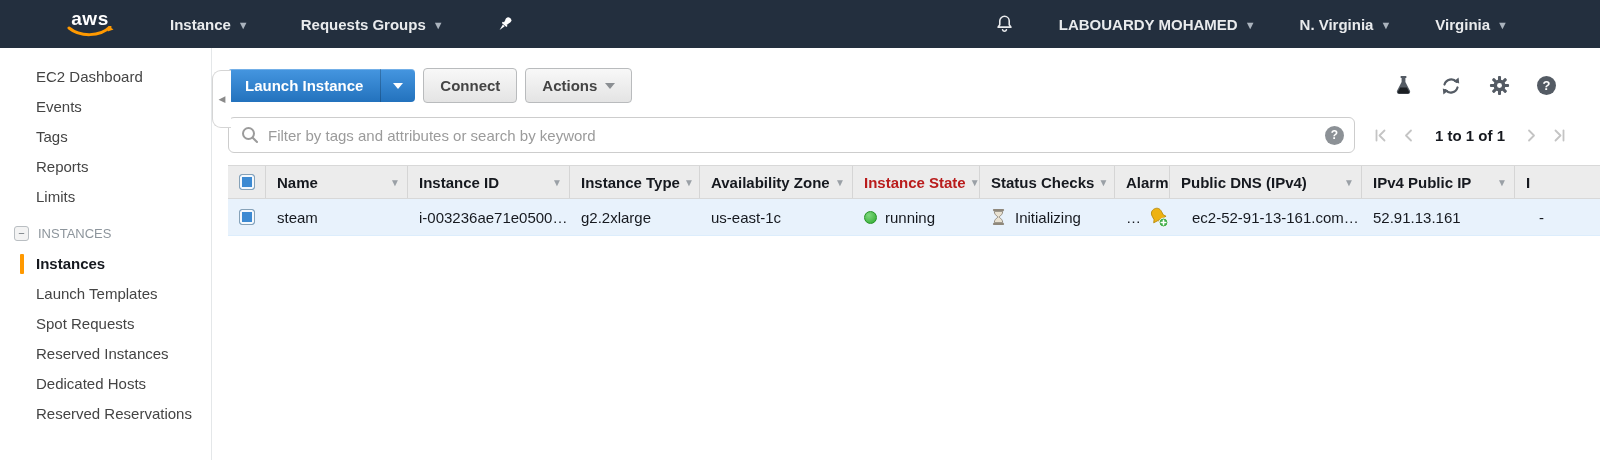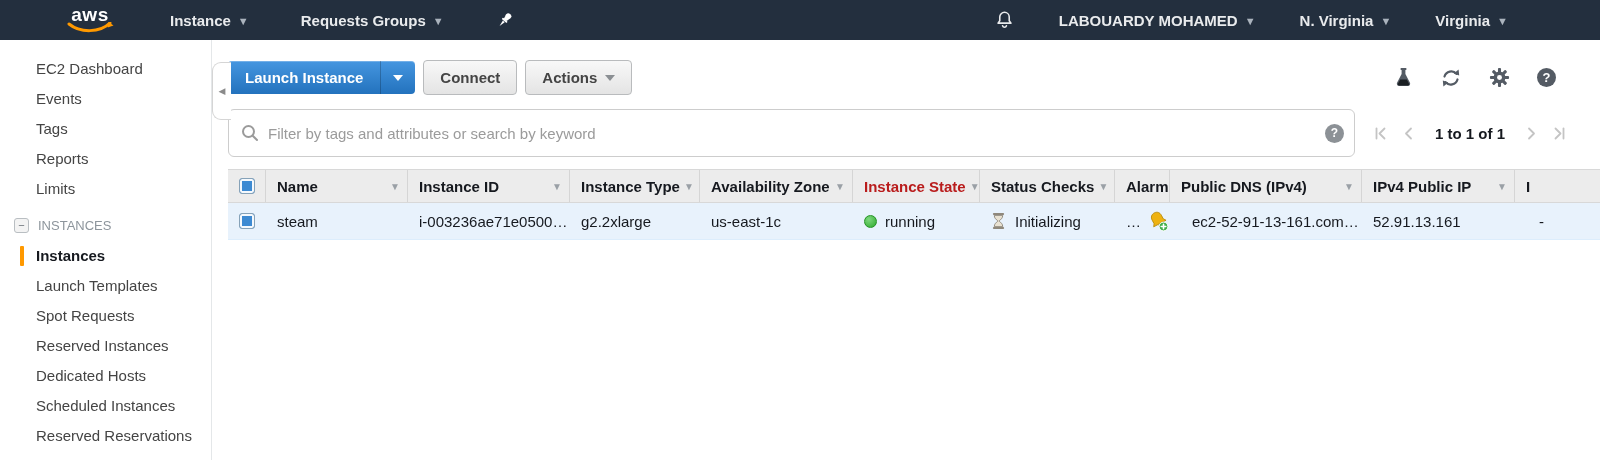--- a/index.html
+++ b/index.html
@@ -1,20 +1,20 @@
 <!DOCTYPE html>
 <html><head>
 <meta charset="utf-8">
 <style>
   * { margin:0; padding:0; box-sizing:border-box; }
   html,body { width:1600px; height:460px; overflow:hidden; background:#fff;
     font-family:"Liberation Sans","DejaVu Sans",sans-serif; }
 
   
-  .topnav { height:40px; background:#232f3e; display:flex; align-items:center; color:#e9ebed; }
+  .topnav { height:48px; background:#232f3e; display:flex; align-items:center; color:#e9ebed; }
   .logo { position:relative; margin-left:66px; width:48px; height:30px; cursor:pointer; }
   .logo-text { font-size:19px; font-weight:bold; color:#fff; letter-spacing:.5px; line-height:20px; display:block; text-align:center; }
   .logo-smile { position:absolute; left:0; top:17px; }
   .nav-item { display:flex; align-items:center; gap:7px; font-size:15px; font-weight:bold; color:#e9ebed; cursor:pointer; }
   .nav-item .caret { color:#aab3bd; font-size:11px; margin-top:2px; }
   .nav-left { display:flex; align-items:center; gap:52px; margin-left:56px; }
   .nav-right { margin-left:auto; display:flex; align-items:center; gap:44px; margin-right:92px; }
   .pin-wrap { cursor:pointer; display:flex; align-items:center; }
   .bell-wrap { cursor:pointer; display:flex; align-items:center; }
 
@@ -43,21 +43,21 @@
   .btn-gray { margin-left:8px; padding:8px 16px; font-size:15px; font-weight:bold; color:#444; cursor:pointer;
     background:linear-gradient(#f8f8f8,#e4e4e4); border:1px solid #b9bbbd; border-radius:4px; display:flex; align-items:center; gap:8px; }
   .tri-down-gray { width:0; height:0; border-left:5px solid transparent; border-right:5px solid transparent; border-top:6px solid #8b8f93; }
   .tool-icons { margin-left:auto; display:flex; align-items:center; gap:27px; }
   .tool-icon { cursor:pointer; display:flex; align-items:center; }
   .help-badge { width:19px; height:19px; border-radius:50%; background:#545b64; color:#fff; font-size:13px; font-weight:bold;
     display:flex; align-items:center; justify-content:center; }
 
   
   .filter-row { display:flex; align-items:center; padding-right:33px; }
-  .searchbox { flex:1; height:48px; border:1px solid #cdcdcd; border-radius:6px; background:#fff;
+  .searchbox { flex:1; height:36px; border:1px solid #cdcdcd; border-radius:6px; background:#fff;
     display:flex; align-items:center; padding:0 10px 0 12px; }
   .searchbox input { flex:1; border:none; outline:none; font-size:15px; color:#333; margin-left:9px;
     font-family:"Liberation Sans","DejaVu Sans",sans-serif; }
   .searchbox input::placeholder { color:#9b9b9b; }
   .search-help { width:19px; height:19px; border-radius:50%; background:#8c9196; color:#fff; font-size:12px; font-weight:bold;
     display:flex; align-items:center; justify-content:center; cursor:pointer; }
   .pager { display:flex; align-items:center; gap:13px; margin-left:18px; }
   .pager-btn { cursor:pointer; display:flex; align-items:center; }
   .pager-text { font-size:15px; font-weight:bold; color:#16191f; margin:0 6px; white-space:nowrap; }
 
@@ -159,21 +159,20 @@
     </div>
 
     <div class="side-item selected">
       <span class="sel-bar"></span>
       <span>Instances</span>
     </div>
     <div class="side-item">Launch Templates</div>
     <div class="side-item">Spot Requests</div>
     <div class="side-item">Reserved Instances</div>
     <div class="side-item">Dedicated Hosts</div>
-    <div class="side-item">Scheduled Instances</div>
     <div class="side-item">Reserved Reservations</div>
   </div>
 
   <div class="content">
     <div class="collapse-tab">
       <span>◀</span>
     </div>
 
     <div class="toolbar">
       <div class="btn-launch">

